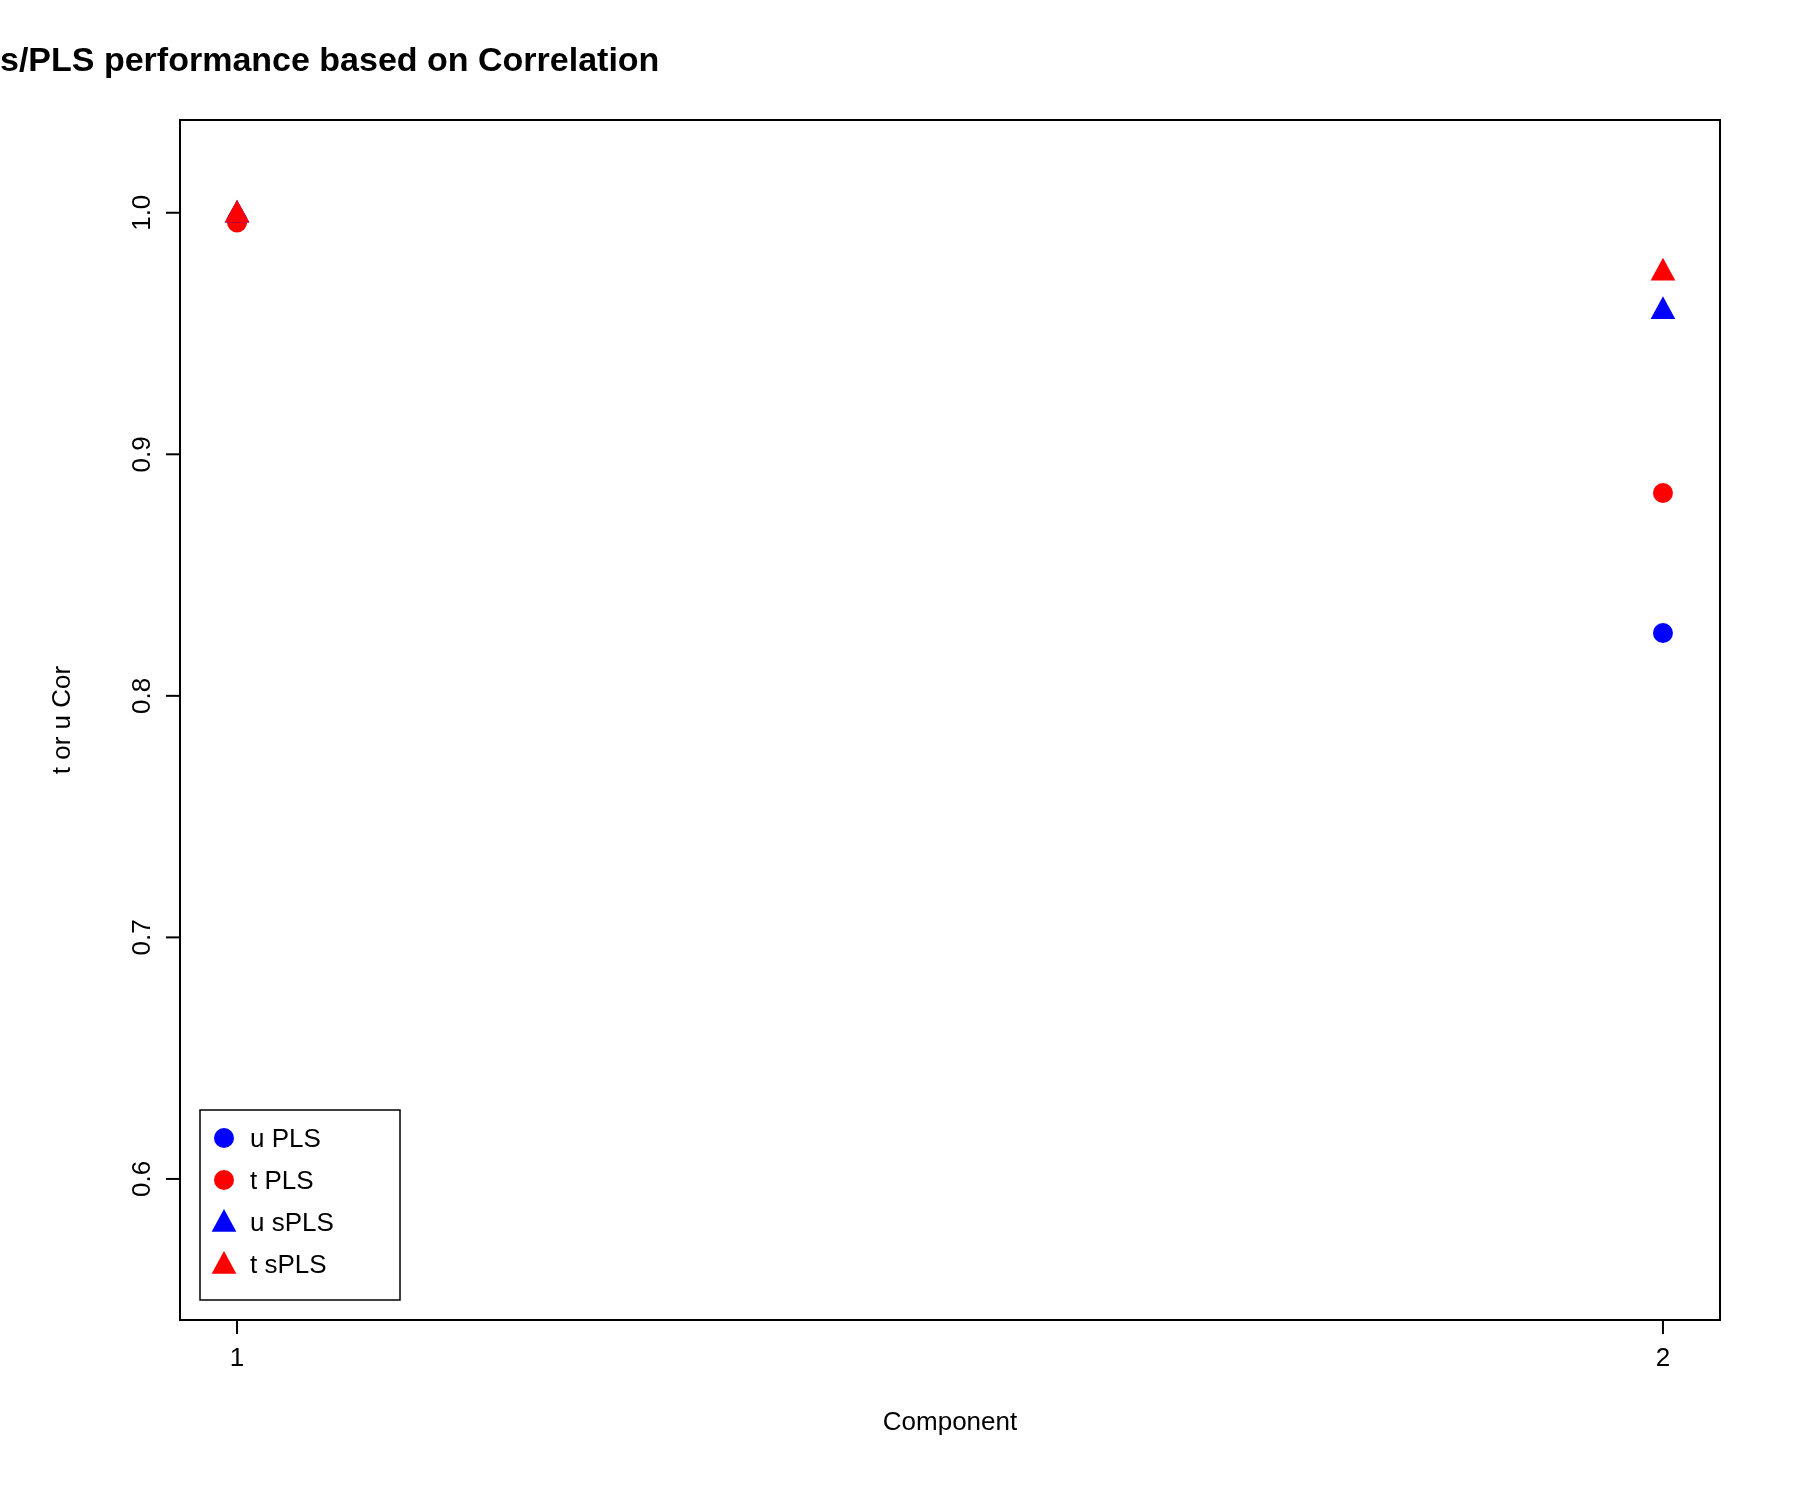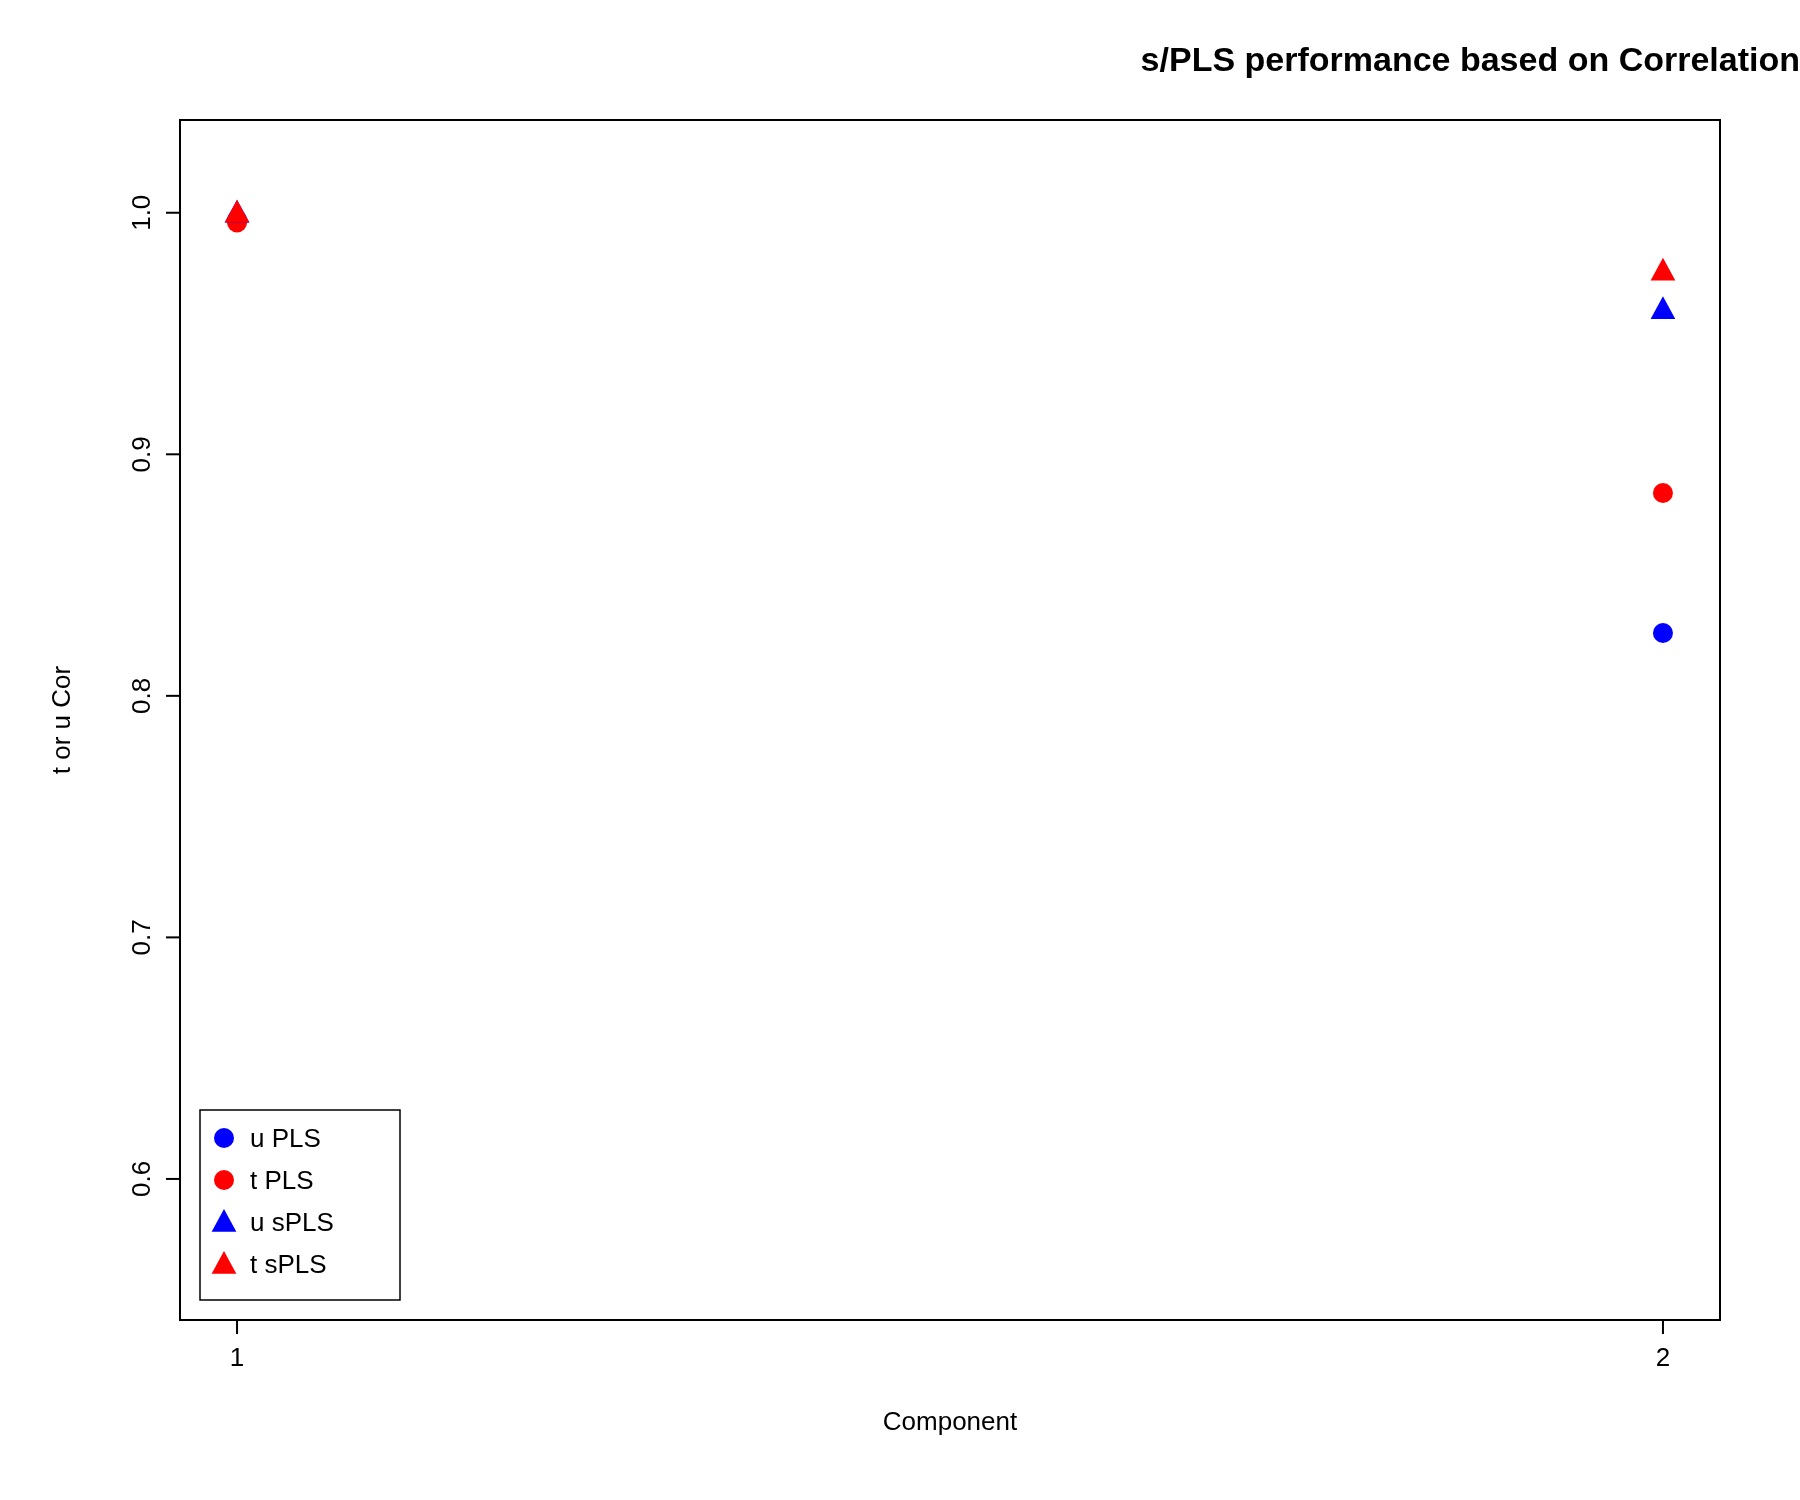--- a/index.html
+++ b/index.html
@@ -13,21 +13,21 @@
   .chart-wrap {
     position: relative;
     width: 1800px;
     height: 1500px;
   }
   .title {
     position: absolute;
     top: 40px;
     left: 0;
     width: 1800px;
-    text-align: right;
+    text-align: left;
     font-weight: bold;
     font-size: 34px;
     color: #000;
   }
   svg {
     position: absolute;
     top: 0;
     left: 0;
   }
   .axis-label {

